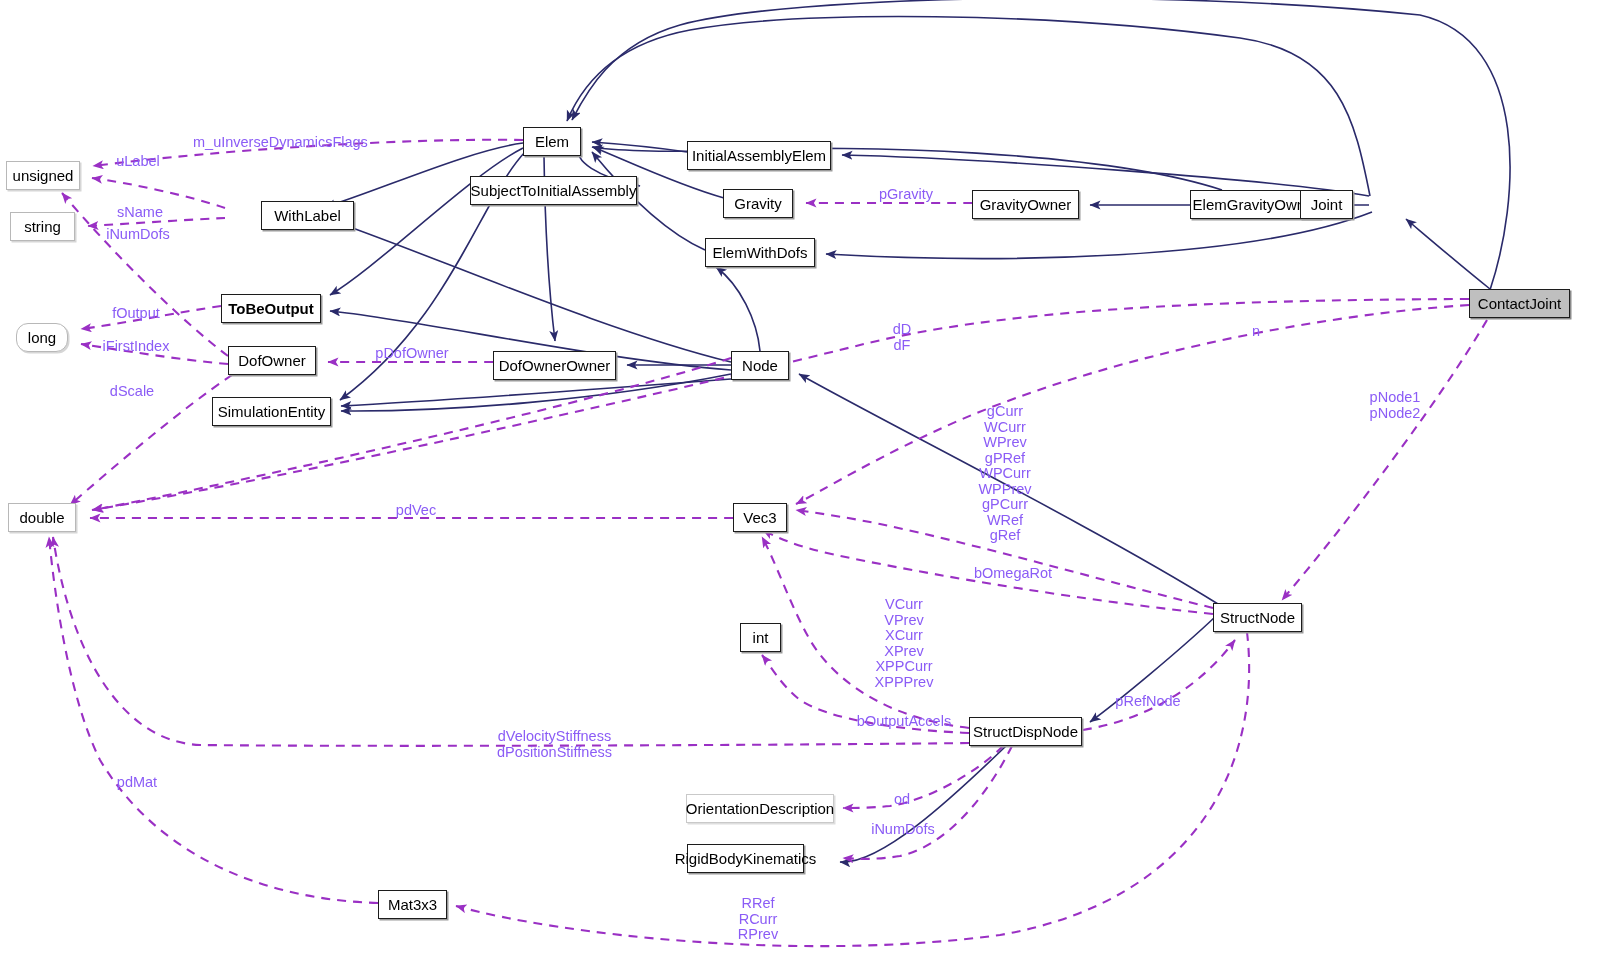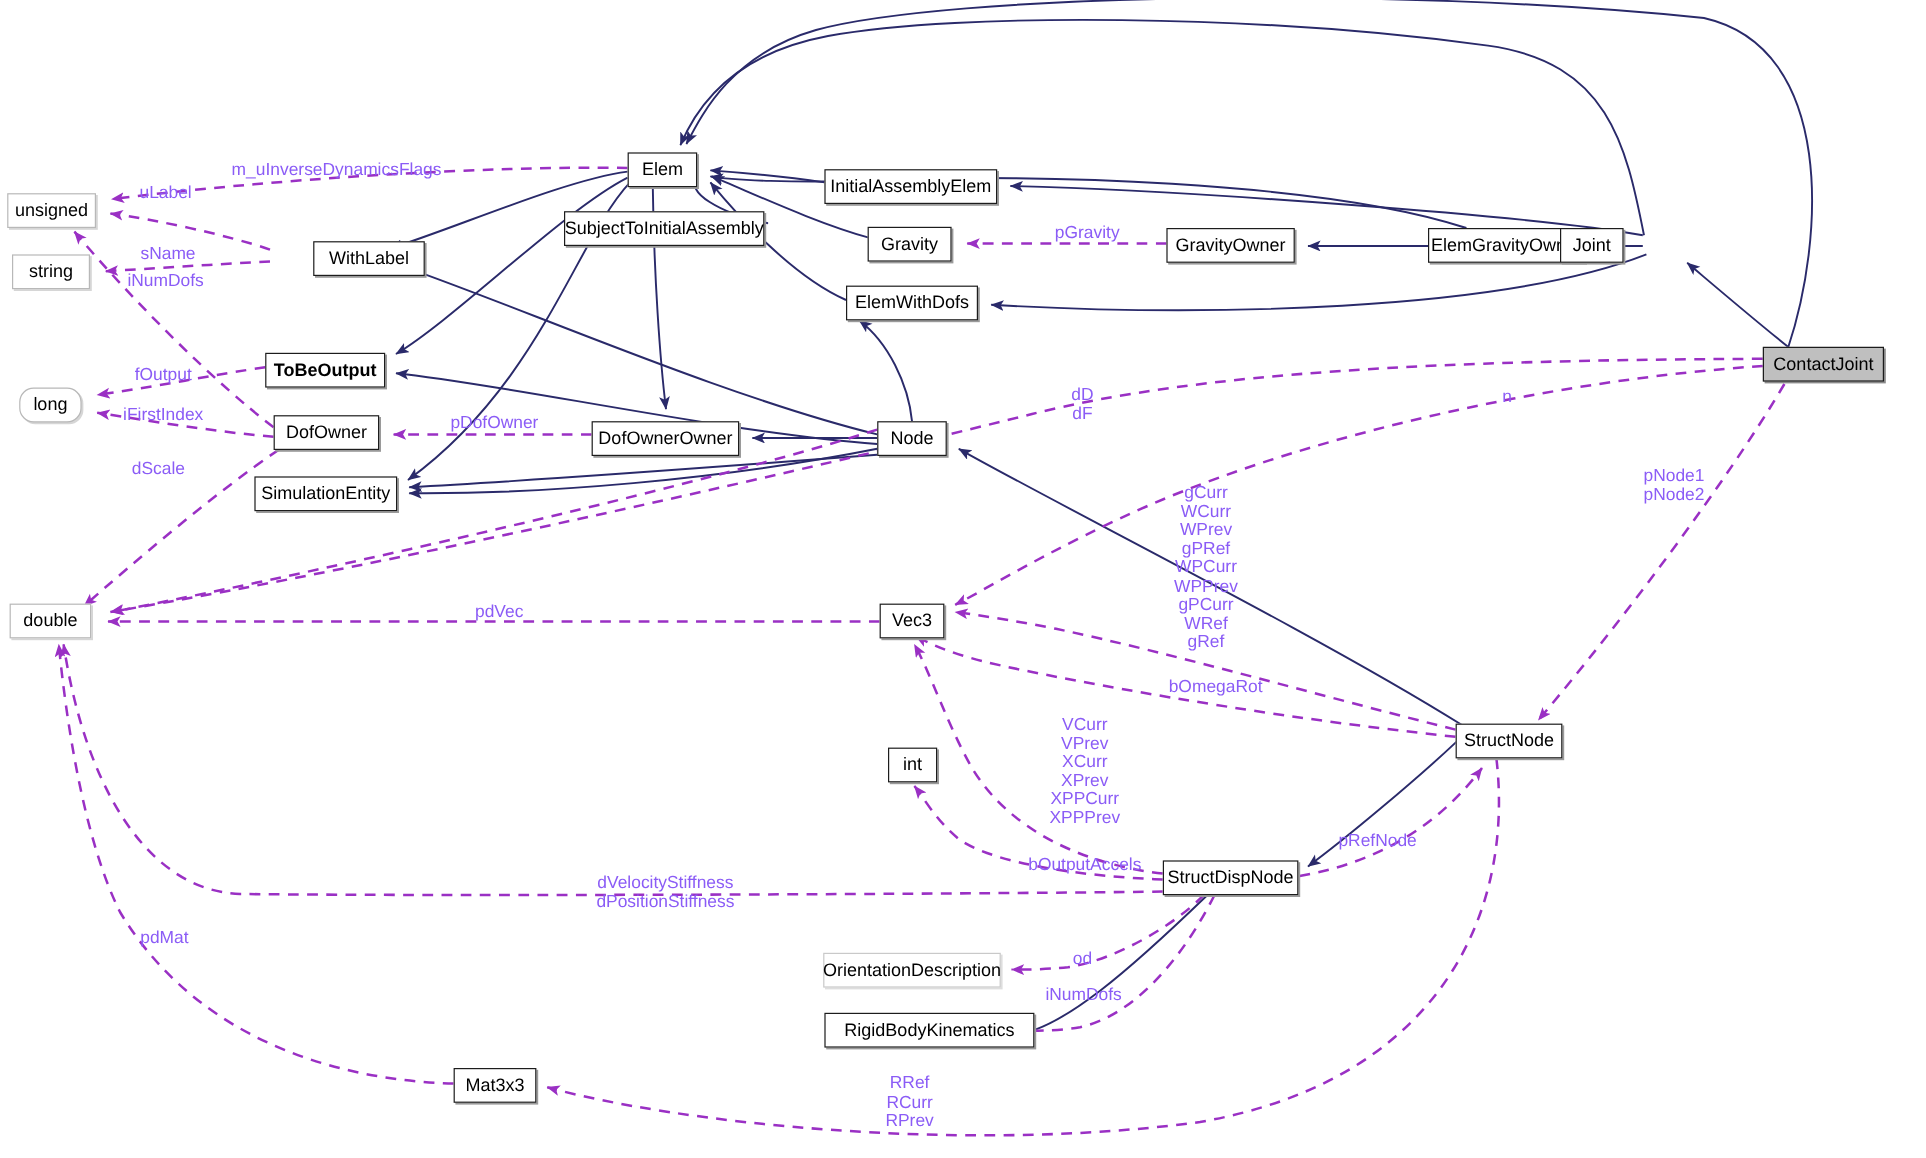--- a/index.html
+++ b/index.html
@@ -153,21 +153,21 @@
     <div class="node cls" style="left:470px;top:176px;width:167px;height:29px;">SubjectToInitialAssembly</div>
     <div class="node cls" style="left:493px;top:351px;width:123px;height:29px;">DofOwnerOwner</div>
     <div class="node cls" style="left:523px;top:127px;width:58px;height:29px;">Elem</div>
     <div class="node cls" style="left:687px;top:141px;width:144px;height:29px;">InitialAssemblyElem</div>
     <div class="node cls" style="left:723px;top:189px;width:70px;height:29px;">Gravity</div>
     <div class="node cls" style="left:705px;top:238px;width:110px;height:29px;">ElemWithDofs</div>
     <div class="node cls" style="left:731px;top:351px;width:58px;height:29px;">Node</div>
     <div class="node cls" style="left:733px;top:503px;width:54px;height:29px;">Vec3</div>
     <div class="node cls" style="left:740px;top:623px;width:41px;height:29px;">int</div>
     <div class="node ext" style="left:686px;top:794px;width:148px;height:29px;">OrientationDescription</div>
-    <div class="node cls" style="left:687px;top:844px;width:175px;height:29px;">RigidBodyKinematics</div>
+    <div class="node cls" style="left:687px;top:844px;width:117px;height:29px;">RigidBodyKinematics</div>
     <div class="node cls" style="left:969px;top:717px;width:113px;height:29px;">StructDispNode</div>
     <div class="node cls" style="left:972px;top:190px;width:107px;height:29px;">GravityOwner</div>
     <div class="node cls" style="left:1190px;top:190px;width:131px;height:29px;">ElemGravityOwner</div>
     <div class="node cls" style="left:1213px;top:603px;width:89px;height:29px;">StructNode</div>
     <div class="node cls" style="left:1300px;top:190px;width:53px;height:29px;">Joint</div>
     <div class="node hl" style="left:1469px;top:289px;width:101px;height:29px;">ContactJoint</div>
   </div>
 
   <div>
     <div class="elabel" style="left:193px;top:135px;width:165px;">m_uInverseDynamicsFlags</div>

